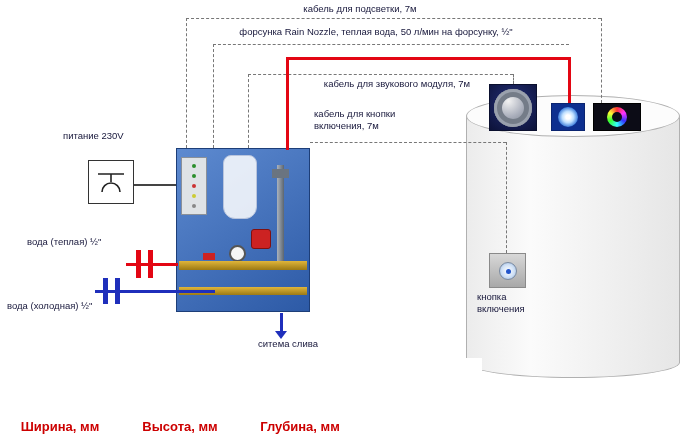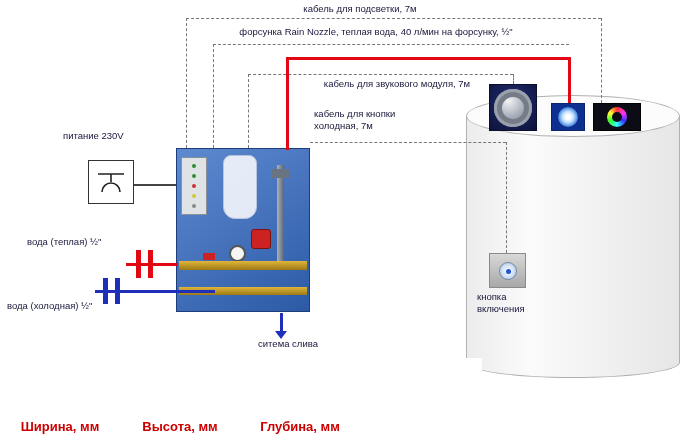--- a/index.html
+++ b/index.html
@@ -148,24 +148,24 @@
     <div class="nozzle-glow"></div>
   </div>
   <div class="fixture f-led">
     <div class="led-ring"></div>
   </div>
   <div class="fixture f-button">
     <div class="button-face"></div>
   </div>
 
   <div class="lbl" style="left:250px;top:3px;width:220px;text-align:center;">кабель для подсветки, 7м</div>
-  <div class="lbl" style="left:208px;top:26px;width:336px;text-align:center;">форсунка Rain Nozzle, теплая вода, 40 л/мин на форсунку, ½"</div>
+  <div class="lbl" style="left:208px;top:26px;width:336px;text-align:center;">форсунка Rain Nozzle, теплая вода, 50 л/мин на форсунку, ½"</div>
   <div class="lbl" style="left:292px;top:61px;width:210px;text-align:center;margin-top:17px;">кабель для звукового модуля, 7м</div>
   <div class="lbl" style="left:314px;top:108px;width:112px;">кабель для кнопки
-холодная, 7м</div>
+включения, 7м</div>
   <div class="lbl" style="left:63px;top:130px;width:90px;">питание 230V</div>
   <div class="lbl" style="left:27px;top:236px;width:100px;">вода (теплая) ½"</div>
   <div class="lbl" style="left:7px;top:300px;width:110px;">вода (холодная) ½"</div>
   <div class="lbl" style="left:238px;top:338px;width:100px;text-align:center;">ситема слива</div>
   <div class="lbl" style="left:477px;top:291px;width:90px;">кнопка
 включения</div>
 
   <div class="spec-table">
     <div class="spec-headers">
       <div class="spec-h">Ширина, мм</div>

